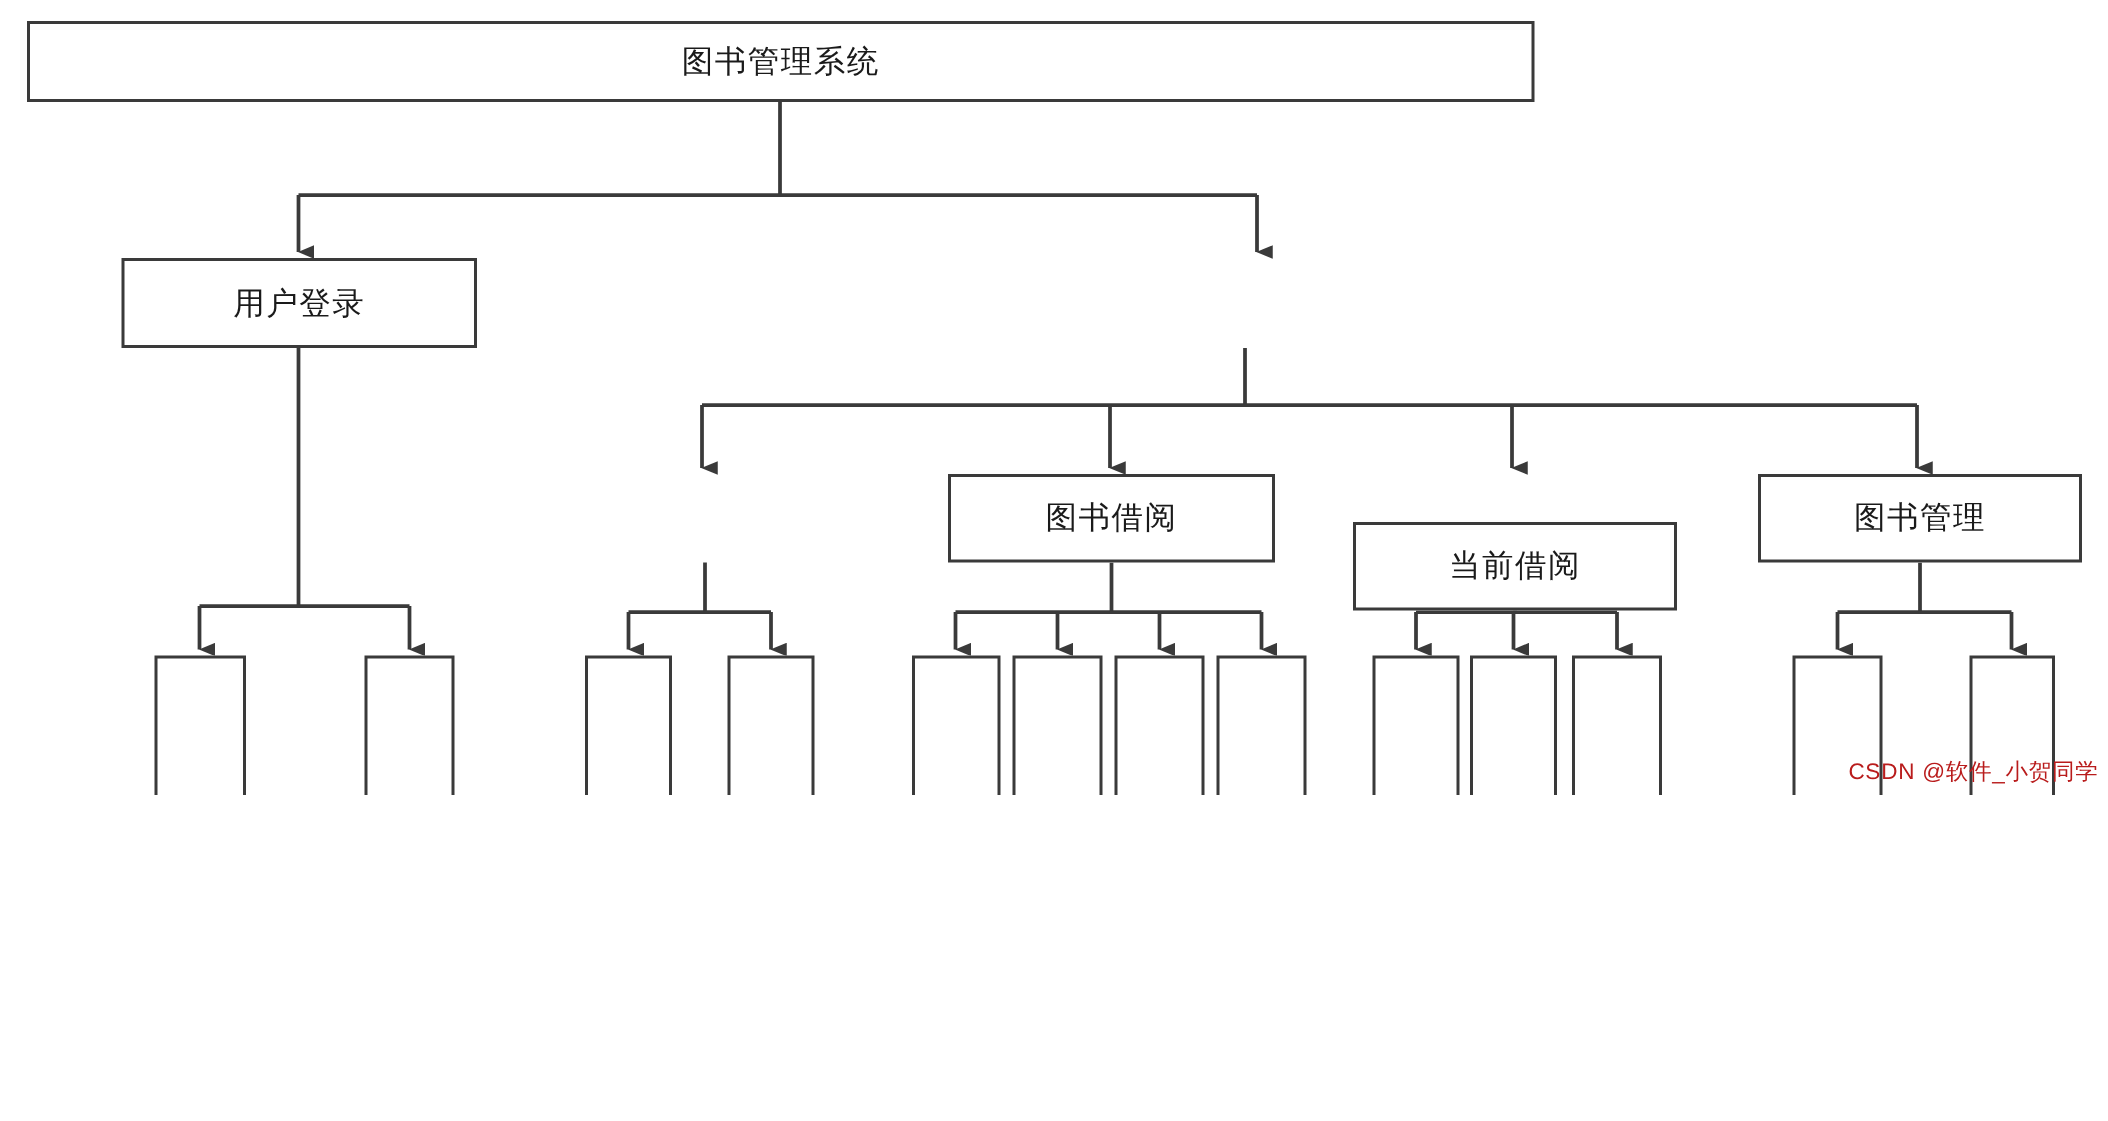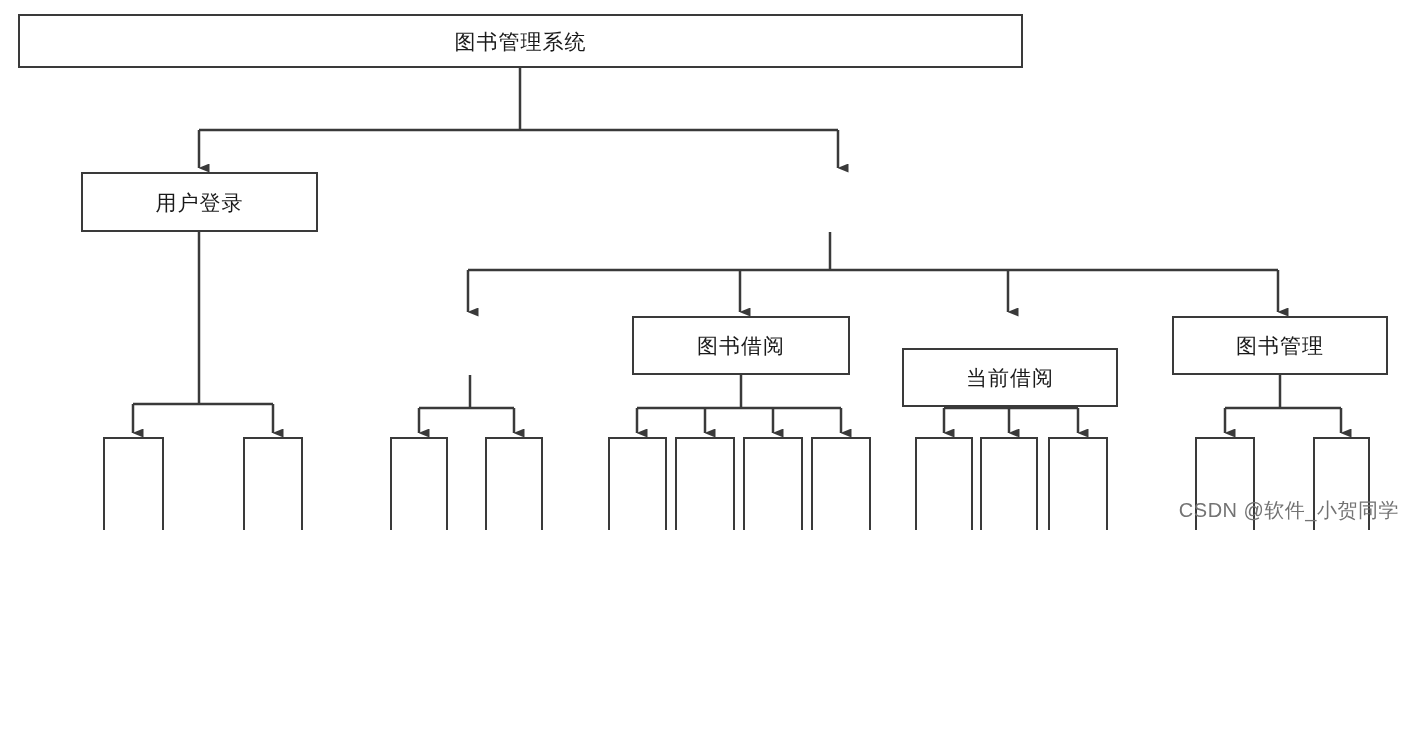--- a/index.html
+++ b/index.html
@@ -58,22 +58,22 @@
     text-align: center;
   }
   .node.horiz .txt {
     display: block;
     line-height: 1;
   }
   .watermark {
     position: absolute;
     right: 6px;
     bottom: 6px;
-    font-size: 20px;
-    color: #737373;
+    font-size: 15px;
+    color: #b91c1c;
     letter-spacing: 0.5px;
     z-index: 5;
     white-space: nowrap;
   }
 </style>
 </head>
 <body>
 
 <div id="canvas">
 

